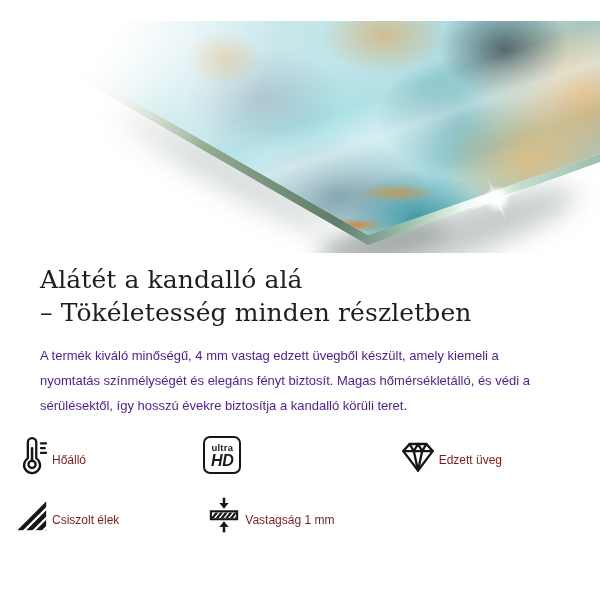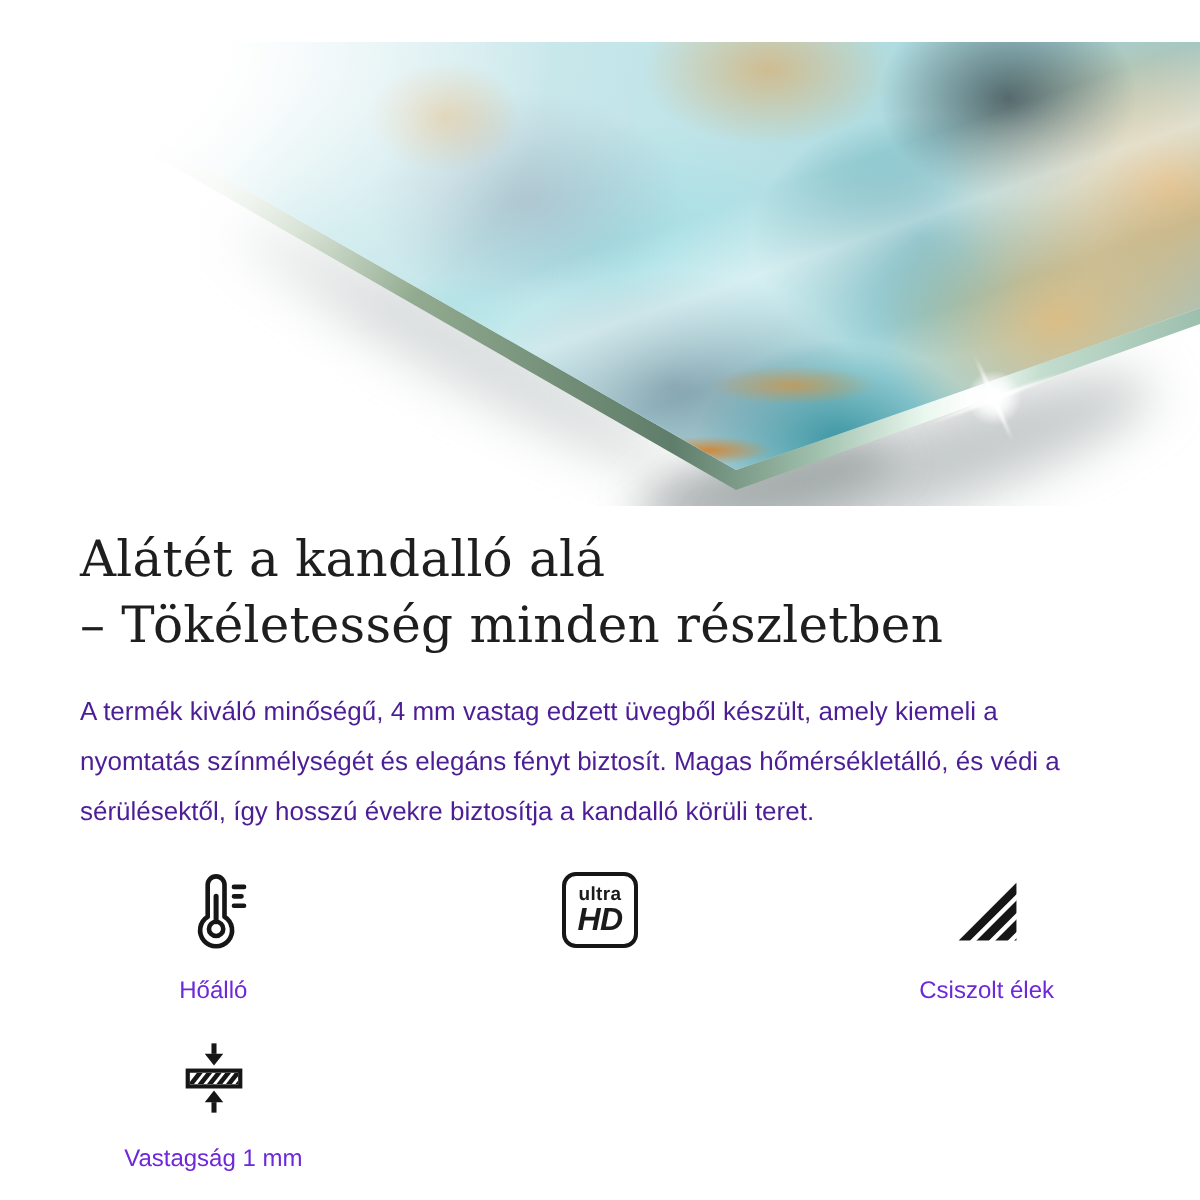--- a/index.html
+++ b/index.html
@@ -67,23 +67,23 @@
     transform:rotate(66deg);filter:blur(.4px);}
 
   
   .title{margin:10px 40px 0 40px;font-family:"DejaVu Serif","Liberation Serif",serif;
     font-weight:400;font-size:25px;line-height:33px;color:#1e1e1e;letter-spacing:.1px;}
   .desc{margin:14px 40px 0 40px;max-width:505px;font-size:13px;line-height:25px;color:#4c1d95;}
 
   
   .features{display:grid;grid-template-columns:repeat(3,1fr);row-gap:14px;
     margin-top:14px;padding:0 10px;}
-  .feature{display:flex;flex-direction:column;align-items:center;}
+  .feature{display:flex;flex-direction:row;align-items:center;}
   .feature-icon{height:46px;display:flex;align-items:center;justify-content:center;}
-  .feature-label{margin-top:10px;font-size:12px;color:#6d28d9;text-align:center;line-height:14px;}
+  .feature-label{margin-top:10px;font-size:12px;color:#7f1d1d;text-align:center;line-height:14px;}
   .ficon{stroke:#161616;fill:none;stroke-width:2.2;stroke-linecap:round;stroke-linejoin:round;}
   .uhd-box{width:34px;height:34px;border:2.6px solid #161616;border-radius:7px;
     display:flex;flex-direction:column;align-items:center;justify-content:center;}
   .uhd-top{font-size:9.5px;line-height:10px;font-weight:700;letter-spacing:.2px;}
   .uhd-bottom{font-size:16px;line-height:15px;font-weight:700;letter-spacing:-.3px;font-style:italic;}
 </style>
 </head>
 <body>
 
 <div class="page">
@@ -123,20 +123,30 @@
     <div class="feature">
       <div class="feature-icon">
         <div class="uhd-box">
           <span class="uhd-top">ultra</span>
           <span class="uhd-bottom">HD</span>
         </div>
       </div>
     </div>
 
 
+    <div class="feature">
+      <div class="feature-icon">
+        <svg class="ficon" width="42" height="42" viewBox="0 0 40 40" stroke-width="2">
+          <path d="M12 9.5 H28 L34 16.3 L20 34.8 L6 16.3 Z"></path>
+          <path d="M6 16.3 H34"></path>
+          <path d="M12 9.5 L16 16.3 M20 9.5 L16 16.3 M20 9.5 L24 16.3 M28 9.5 L24 16.3 M16 16.3 L20 34.8 M24 16.3 L20 34.8"></path>
+        </svg>
+      </div>
+      <div class="feature-label">Edzett üveg</div>
+    </div>
 
     <div class="feature">
       <div class="feature-icon">
         <svg width="42" height="42" viewBox="0 0 40 40">
           <defs>
               <clipPath id="clipTri">
                 <polygon points="7,34.5 34.5,7 34.5,34.5"></polygon>
               </clipPath>
             </defs>
           <g clip-path="url(#clipTri)" stroke="#161616" stroke-width="4.2">

